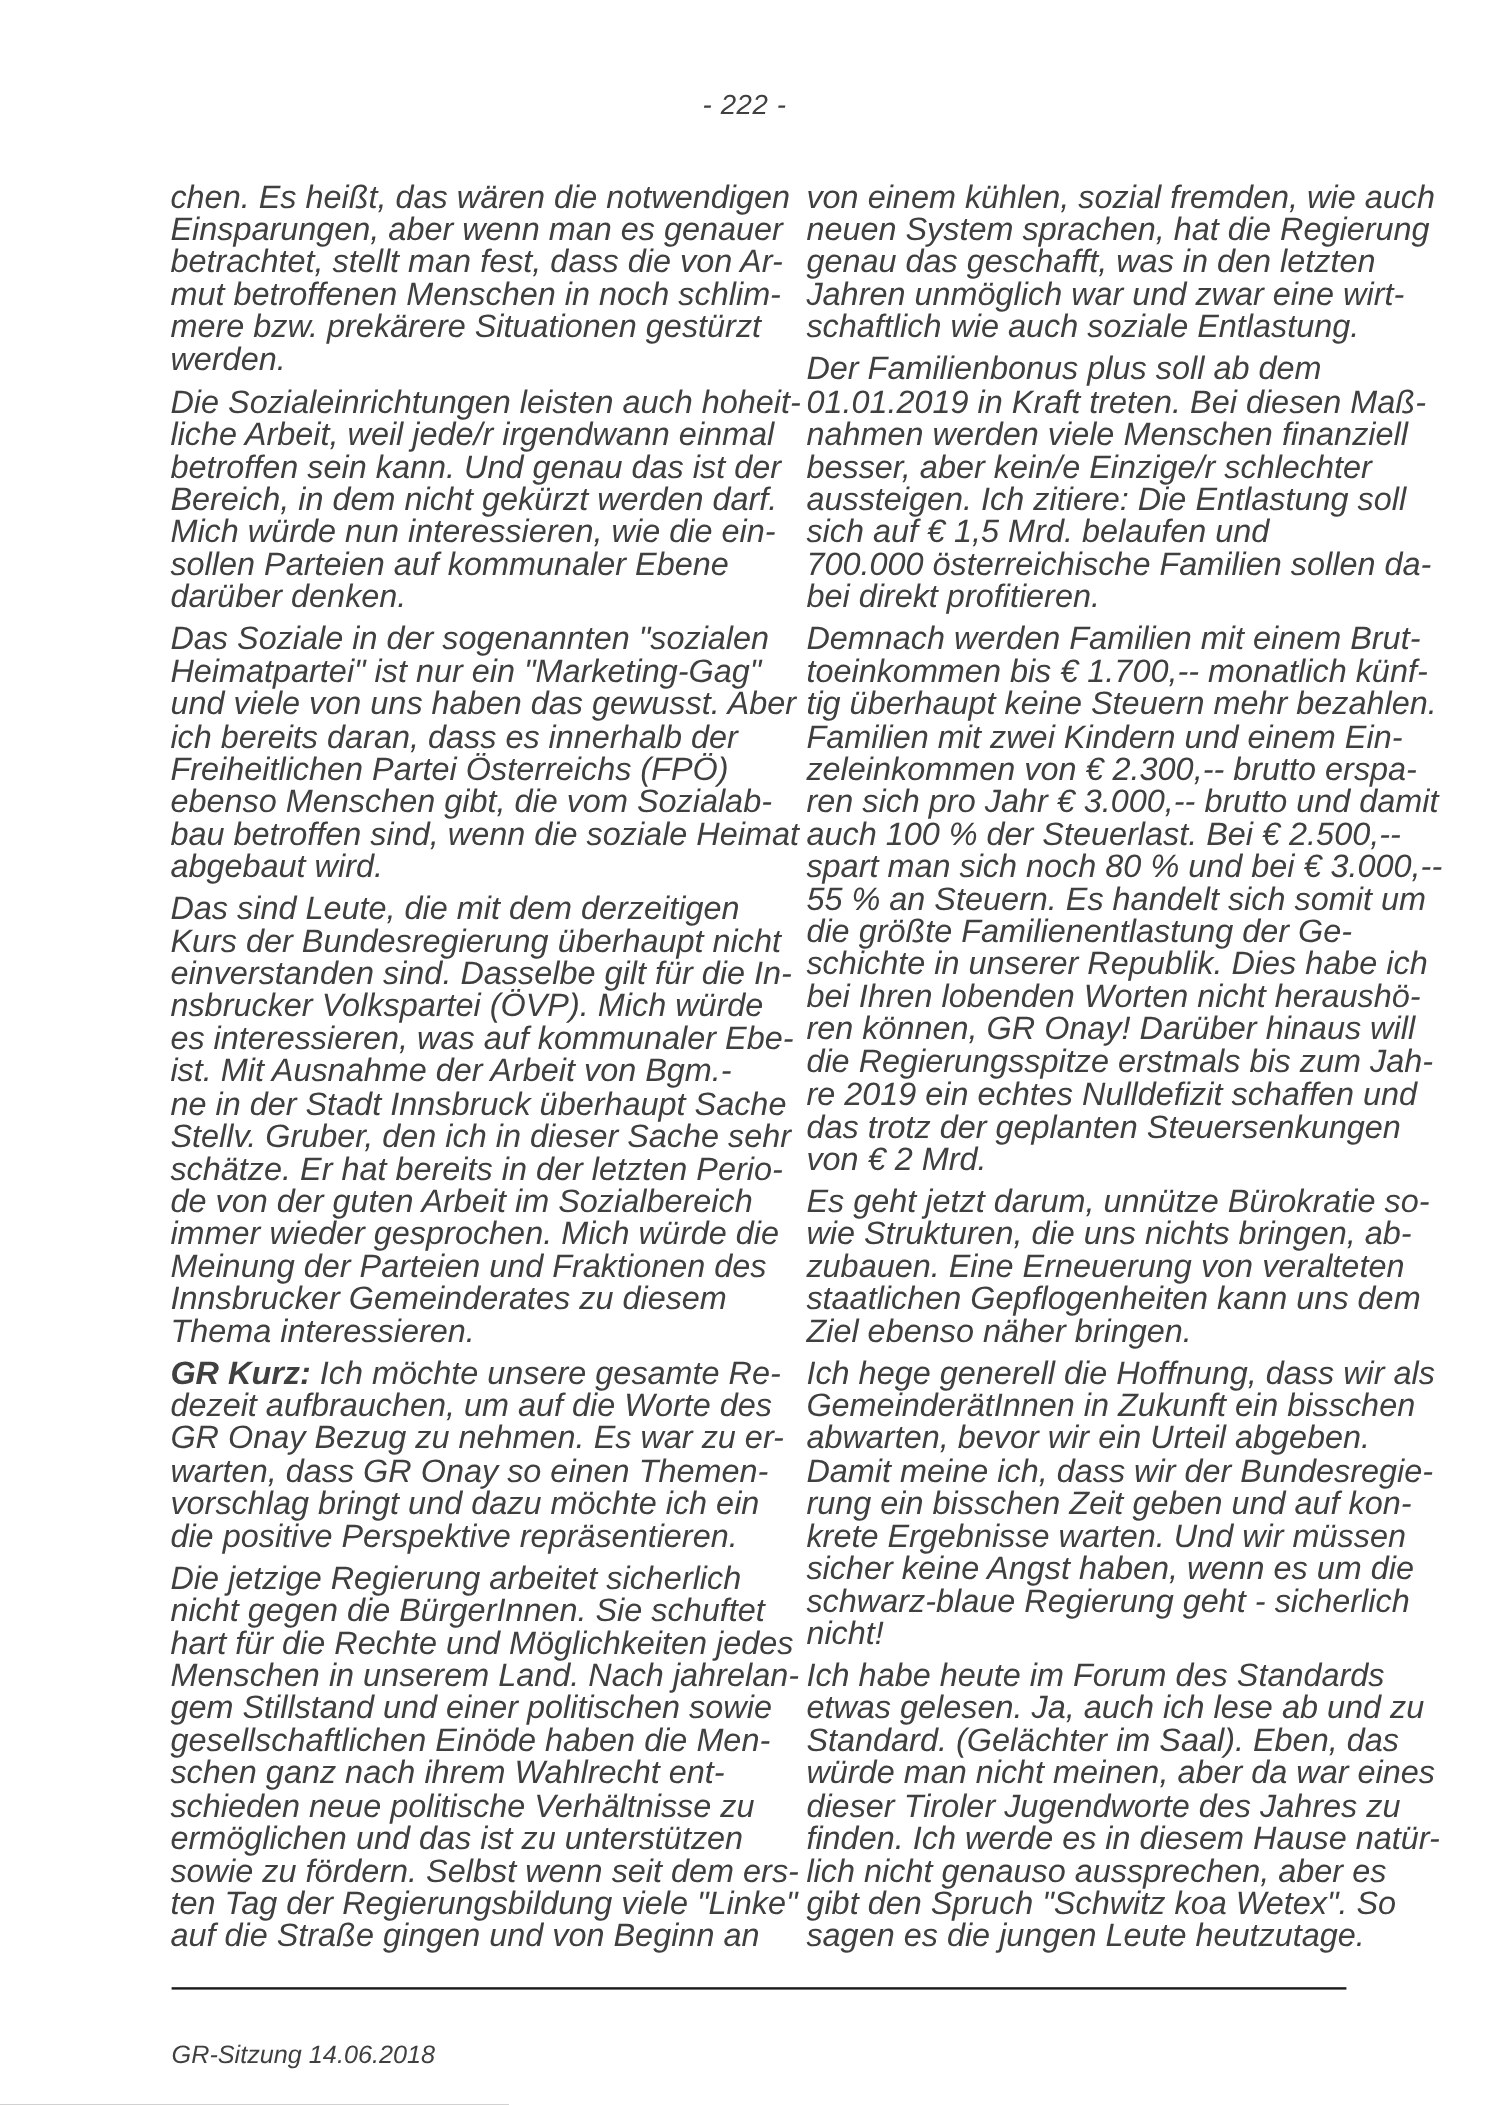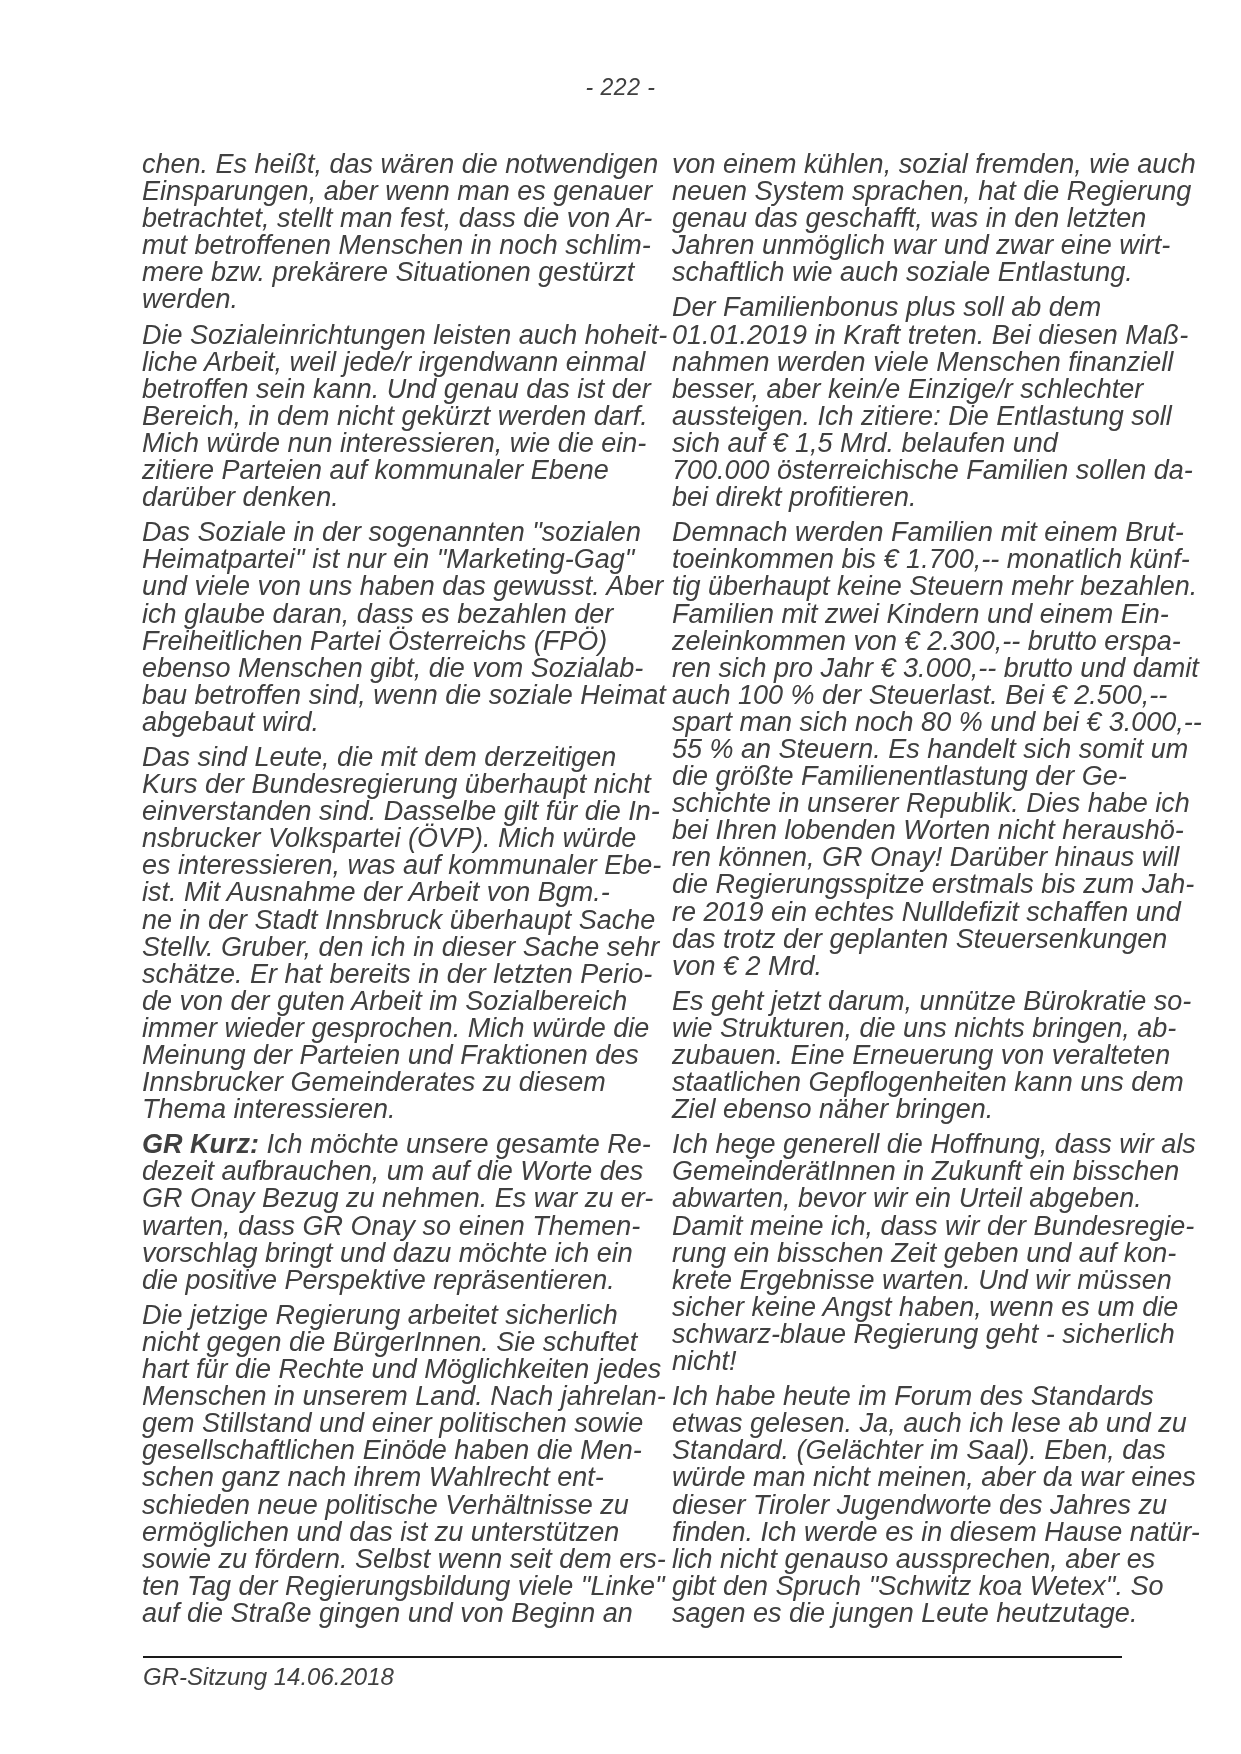--- a/index.html
+++ b/index.html
@@ -25,22 +25,22 @@
   .col-left{width:530px;flex:0 0 530px;}
   .col-right{width:455px;flex:0 0 455px;}
   .para{margin:0 0 8px 0;}
   .line{white-space:nowrap;}
   .para strong{font-weight:bold;}
   .footer-divider{
     position:absolute;left:143px;top:1656px;width:979px;
     border-top:2px solid #1a1a1a;height:0;
   }
   .footer-text{
-    position:absolute;left:143px;top:1663px;
-    font-size:24px;
+    position:absolute;left:143px;top:1701px;
+    font-size:21px;
   }
 </style>
 </head>
 <body>
 
 <div class="page">
   <div class="page-number">- 222 -</div>
 
   <div class="columns">
     <div class="col col-left" id="col-left">
@@ -51,28 +51,28 @@
           <div class="line">mut betroffenen Menschen in noch schlim-</div>
           <div class="line">mere bzw. prekärere Situationen gestürzt</div>
           <div class="line">werden.</div>
         </div>
         <div class="para">
           <div class="line">Die Sozialeinrichtungen leisten auch hoheit-</div>
           <div class="line">liche Arbeit, weil jede/r irgendwann einmal</div>
           <div class="line">betroffen sein kann. Und genau das ist der</div>
           <div class="line">Bereich, in dem nicht gekürzt werden darf.</div>
           <div class="line">Mich würde nun interessieren, wie die ein-</div>
-          <div class="line">zitiere Parteien auf kommunaler Ebene</div>
+          <div class="line">sollen Parteien auf kommunaler Ebene</div>
           <div class="line">darüber denken.</div>
         </div>
         <div class="para">
           <div class="line">Das Soziale in der sogenannten "sozialen</div>
           <div class="line">Heimatpartei" ist nur ein "Marketing-Gag"</div>
           <div class="line">und viele von uns haben das gewusst. Aber</div>
-          <div class="line">ich glaube daran, dass es bezahlen der</div>
+          <div class="line">ich bereits daran, dass es innerhalb der</div>
           <div class="line">Freiheitlichen Partei Österreichs (FPÖ)</div>
           <div class="line">ebenso Menschen gibt, die vom Sozialab-</div>
           <div class="line">bau betroffen sind, wenn die soziale Heimat</div>
           <div class="line">abgebaut wird.</div>
         </div>
         <div class="para">
           <div class="line">Das sind Leute, die mit dem derzeitigen</div>
           <div class="line">Kurs der Bundesregierung überhaupt nicht</div>
           <div class="line">einverstanden sind. Dasselbe gilt für die In-</div>
           <div class="line">nsbrucker Volkspartei (ÖVP). Mich würde</div>

